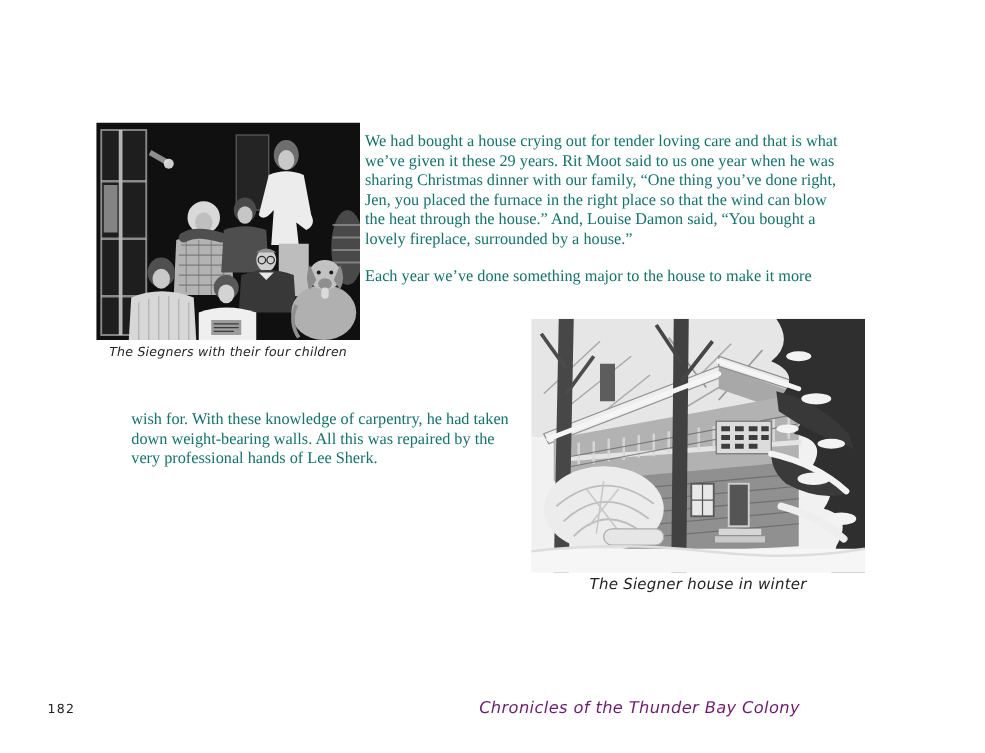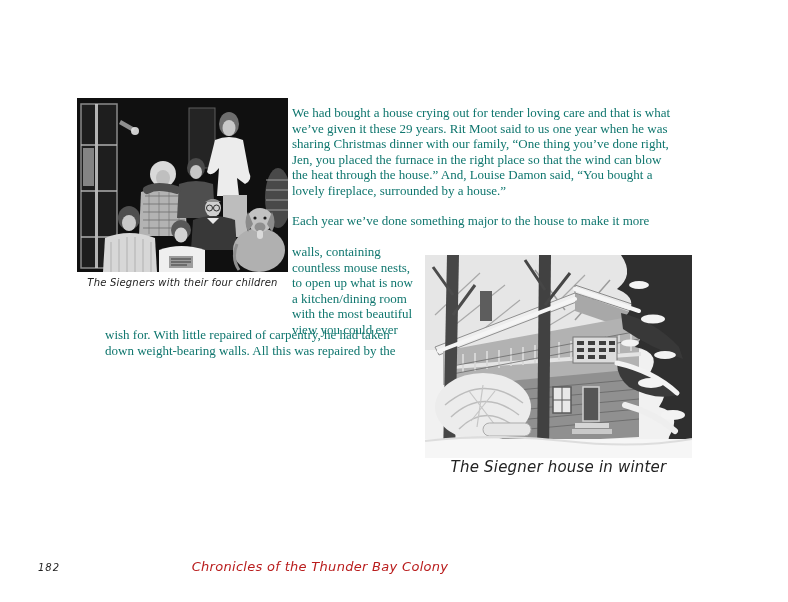--- a/index.html
+++ b/index.html
@@ -6,25 +6,25 @@
   .page{position:relative;width:788px;height:602px;background:#ffffff;overflow:hidden;
         font-family:"Liberation Serif",serif;color:#1c1c1c;}
   .textblock{position:absolute;font-size:13px;line-height:15.6px;color:#0f766e;}
   .textblock .ln{white-space:nowrap;}
   .photo{position:absolute;display:block;}
   .photo svg{display:block;}
   .caption{position:absolute;text-align:center;
            font-family:"DejaVu Sans",cursive,sans-serif;font-style:italic;
            font-size:10px;line-height:14.5px;color:#222;letter-spacing:.2px;}
   .footer-num{position:absolute;left:38px;top:562px;
+              font-family:"DejaVu Sans",cursive,sans-serif;
+              font-size:10px;color:#222;letter-spacing:1px;}
+  .footer-title{position:absolute;left:0;top:559px;width:640px;text-align:right;
               font-family:"DejaVu Sans",cursive,sans-serif;font-style:italic;
-              font-size:10px;color:#222;letter-spacing:1px;}
-  .footer-title{position:absolute;left:0;top:559px;width:640px;text-align:center;
-              font-family:"DejaVu Sans",cursive,sans-serif;font-style:italic;
-              font-size:13px;color:#b91c1c;letter-spacing:.3px;}
+              font-size:13px;color:#701a75;letter-spacing:.3px;}
 </style>
 </head>
 <body>
 
 <div class="page">
 
   <figure class="photo" style="left:77px;top:98px;width:211px;height:174px;margin:0;" role="img">
     <svg width="211" height="174" viewBox="0 0 211 174">
       <rect x="0" y="0" width="211" height="174" fill="#101010"></rect>
 
@@ -99,32 +99,25 @@
     <div class="ln">sharing Christmas dinner with our family, “One thing you’ve done right,</div>
     <div class="ln">Jen, you placed the furnace in the right place so that the wind can blow</div>
     <div class="ln">the heat through the house.” And, Louise Damon said, “You bought a</div>
     <div class="ln">lovely fireplace, surrounded by a house.”</div>
   </div>
 
   <div class="textblock" style="left:292px;top:213px;">
     <div class="ln">Each year we’ve done something major to the house to make it more</div>
   </div>
 
-  <div class="textblock" style="left:292px;top:244px;">
-    <div class="ln">walls, containing</div>
-    <div class="ln">countless mouse nests,</div>
-    <div class="ln">to open up what is now</div>
-    <div class="ln">a kitchen/dining room</div>
-    <div class="ln">with the most beautiful</div>
-    <div class="ln">view you could ever</div>
-  </div>
 
   <div class="textblock" style="left:105px;top:327px;">
-    <div class="ln">wish for. With little repaired of carpentry, he had taken</div>
+    <div class="ln">wish for. With these knowledge of carpentry, he had taken</div>
     <div class="ln">down weight-bearing walls. All this was repaired by the</div>
+    <div class="ln">very professional hands of Lee Sherk.</div>
   </div>
 
   <figure class="photo" style="left:425px;top:255px;width:267px;height:203px;margin:0;" role="img">
     <svg width="267" height="203" viewBox="0 0 267 203">
       <rect x="0" y="0" width="267" height="95" fill="#e6e6e6"></rect>
       <rect x="0" y="95" width="267" height="108" fill="#f1f1f1"></rect>
 
       <path d="M10,60 L55,18 M30,70 L80,30 M45,85 L95,45 M120,60 L160,20 M125,70 L175,40" stroke="#9a9a9a" stroke-width="1.2" fill="none" opacity="0.8"></path>
       <path d="M140,55 L110,15 M150,65 L185,25" stroke="#8a8a8a" stroke-width="1.5" fill="none" opacity="0.8"></path>
 
@@ -197,20 +190,20 @@
       </g>
 
       <rect x="0" y="184" width="267" height="19" fill="#f6f6f6"></rect>
       <path d="M0,186 Q70,178 140,186 T267,184" stroke="#dddddd" stroke-width="2" fill="none"></path>
 
       <path d="M14,96 L150,44" stroke="#f5f5f5" stroke-width="4" fill="none" stroke-linecap="round"></path>
       <path d="M150,34 L214,56" stroke="#f5f5f5" stroke-width="4" fill="none" stroke-linecap="round"></path>
     </svg>
   </figure>
 
-  <div class="caption" style="left:425px;top:460px;width:267px;font-size:15px;">
+  <div class="caption" style="left:425px;top:460px;width:267px;font-size:12px;">
     <div>The Siegner house in winter</div>
   </div>
 
   <div class="footer-num">182</div>
   <div class="footer-title">Chronicles of the Thunder Bay Colony</div>
 
 </div>
 
 </body></html>

